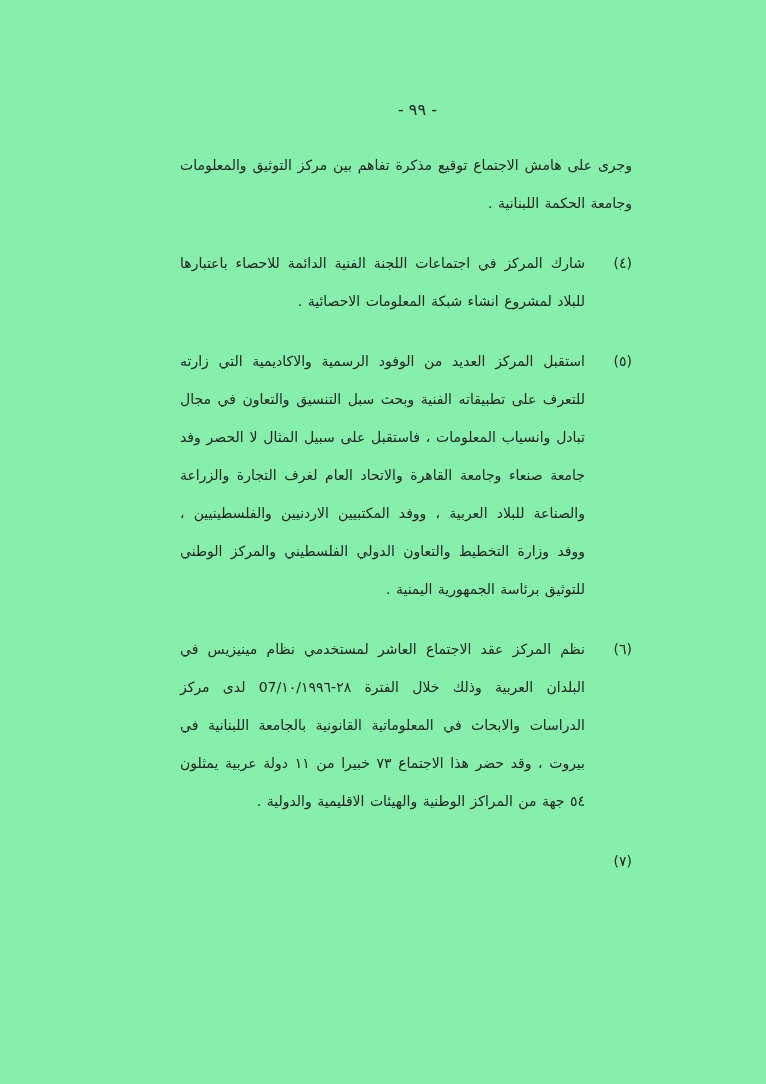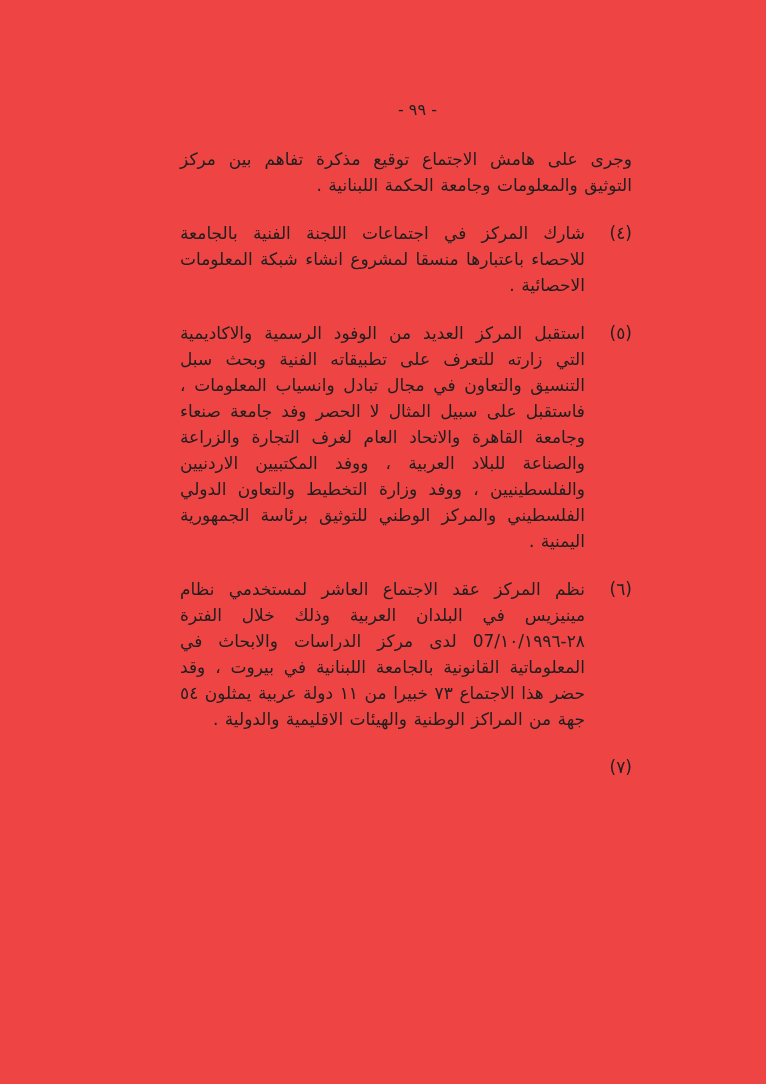--- a/index.html
+++ b/index.html
@@ -9,40 +9,40 @@
     height: 1084px;
     position: relative;
     overflow: hidden;
     font-family: "DejaVu Sans", sans-serif;
     color: #1f1f1f;
     direction: rtl;
   }
   .page {
     position: absolute;
     inset: 0;
-    background: #ef4444;
+    background: #86efac;
   }
   .page-number {
     position: absolute;
     top: 100px;
     left: 398px;
     font-size: 16px;
     letter-spacing: 3px;
     color: #1f1f1f;
     white-space: nowrap;
     direction: rtl;
   }
   .content {
     position: absolute;
     top: 146px;
     right: 134px;
     width: 452px;
     direction: rtl;
-    font-size: 17px;
-    line-height: 26px;
+    font-size: 14px;
+    line-height: 38px;
     text-align: justify;
     text-justify: inter-word;
   }
   .intro {
     margin-bottom: 22px;
   }
   .item {
     display: flex;
     align-items: flex-start;
     margin-bottom: 22px;
@@ -65,21 +65,21 @@
 <div class="page">
 
   <div class="page-number">- ٩٩ -</div>
 
   <div class="content">
 
     <p class="intro">وجرى على هامش الاجتماع توقيع مذكرة تفاهم بين مركز التوثيق والمعلومات وجامعة الحكمة اللبنانية .</p>
 
     <div class="item">
       <span class="marker">(٤)</span>
-      <p class="item-text">شارك المركز في اجتماعات اللجنة الفنية بالجامعة للاحصاء باعتبارها منسقا لمشروع انشاء شبكة المعلومات الاحصائية .</p>
+      <p class="item-text">شارك المركز في اجتماعات اللجنة الفنية الدائمة للاحصاء باعتبارها للبلاد لمشروع انشاء شبكة المعلومات الاحصائية .</p>
     </div>
 
     <div class="item">
       <span class="marker">(٥)</span>
       <p class="item-text">استقبل المركز العديد من الوفود الرسمية والاكاديمية التي زارته للتعرف على تطبيقاته الفنية وبحث سبل التنسيق والتعاون في مجال تبادل وانسياب المعلومات ، فاستقبل على سبيل المثال لا الحصر وفد جامعة صنعاء وجامعة القاهرة والاتحاد العام لغرف التجارة والزراعة والصناعة للبلاد العربية ، ووفد المكتبيين الاردنيين والفلسطينيين ، ووفد وزارة التخطيط والتعاون الدولي الفلسطيني والمركز الوطني للتوثيق برئاسة الجمهورية اليمنية .</p>
     </div>
 
     <div class="item">
       <span class="marker">(٦)</span>
       <p class="item-text">نظم المركز عقد الاجتماع العاشر لمستخدمي نظام مينيزيس في البلدان العربية وذلك خلال الفترة ٢٨-07/١٠/١٩٩٦ لدى مركز الدراسات والابحاث في المعلوماتية القانونية بالجامعة اللبنانية في بيروت ، وقد حضر هذا الاجتماع ٧٣ خبيرا من ١١ دولة عربية يمثلون ٥٤ جهة من المراكز الوطنية والهيئات الاقليمية والدولية .</p>

